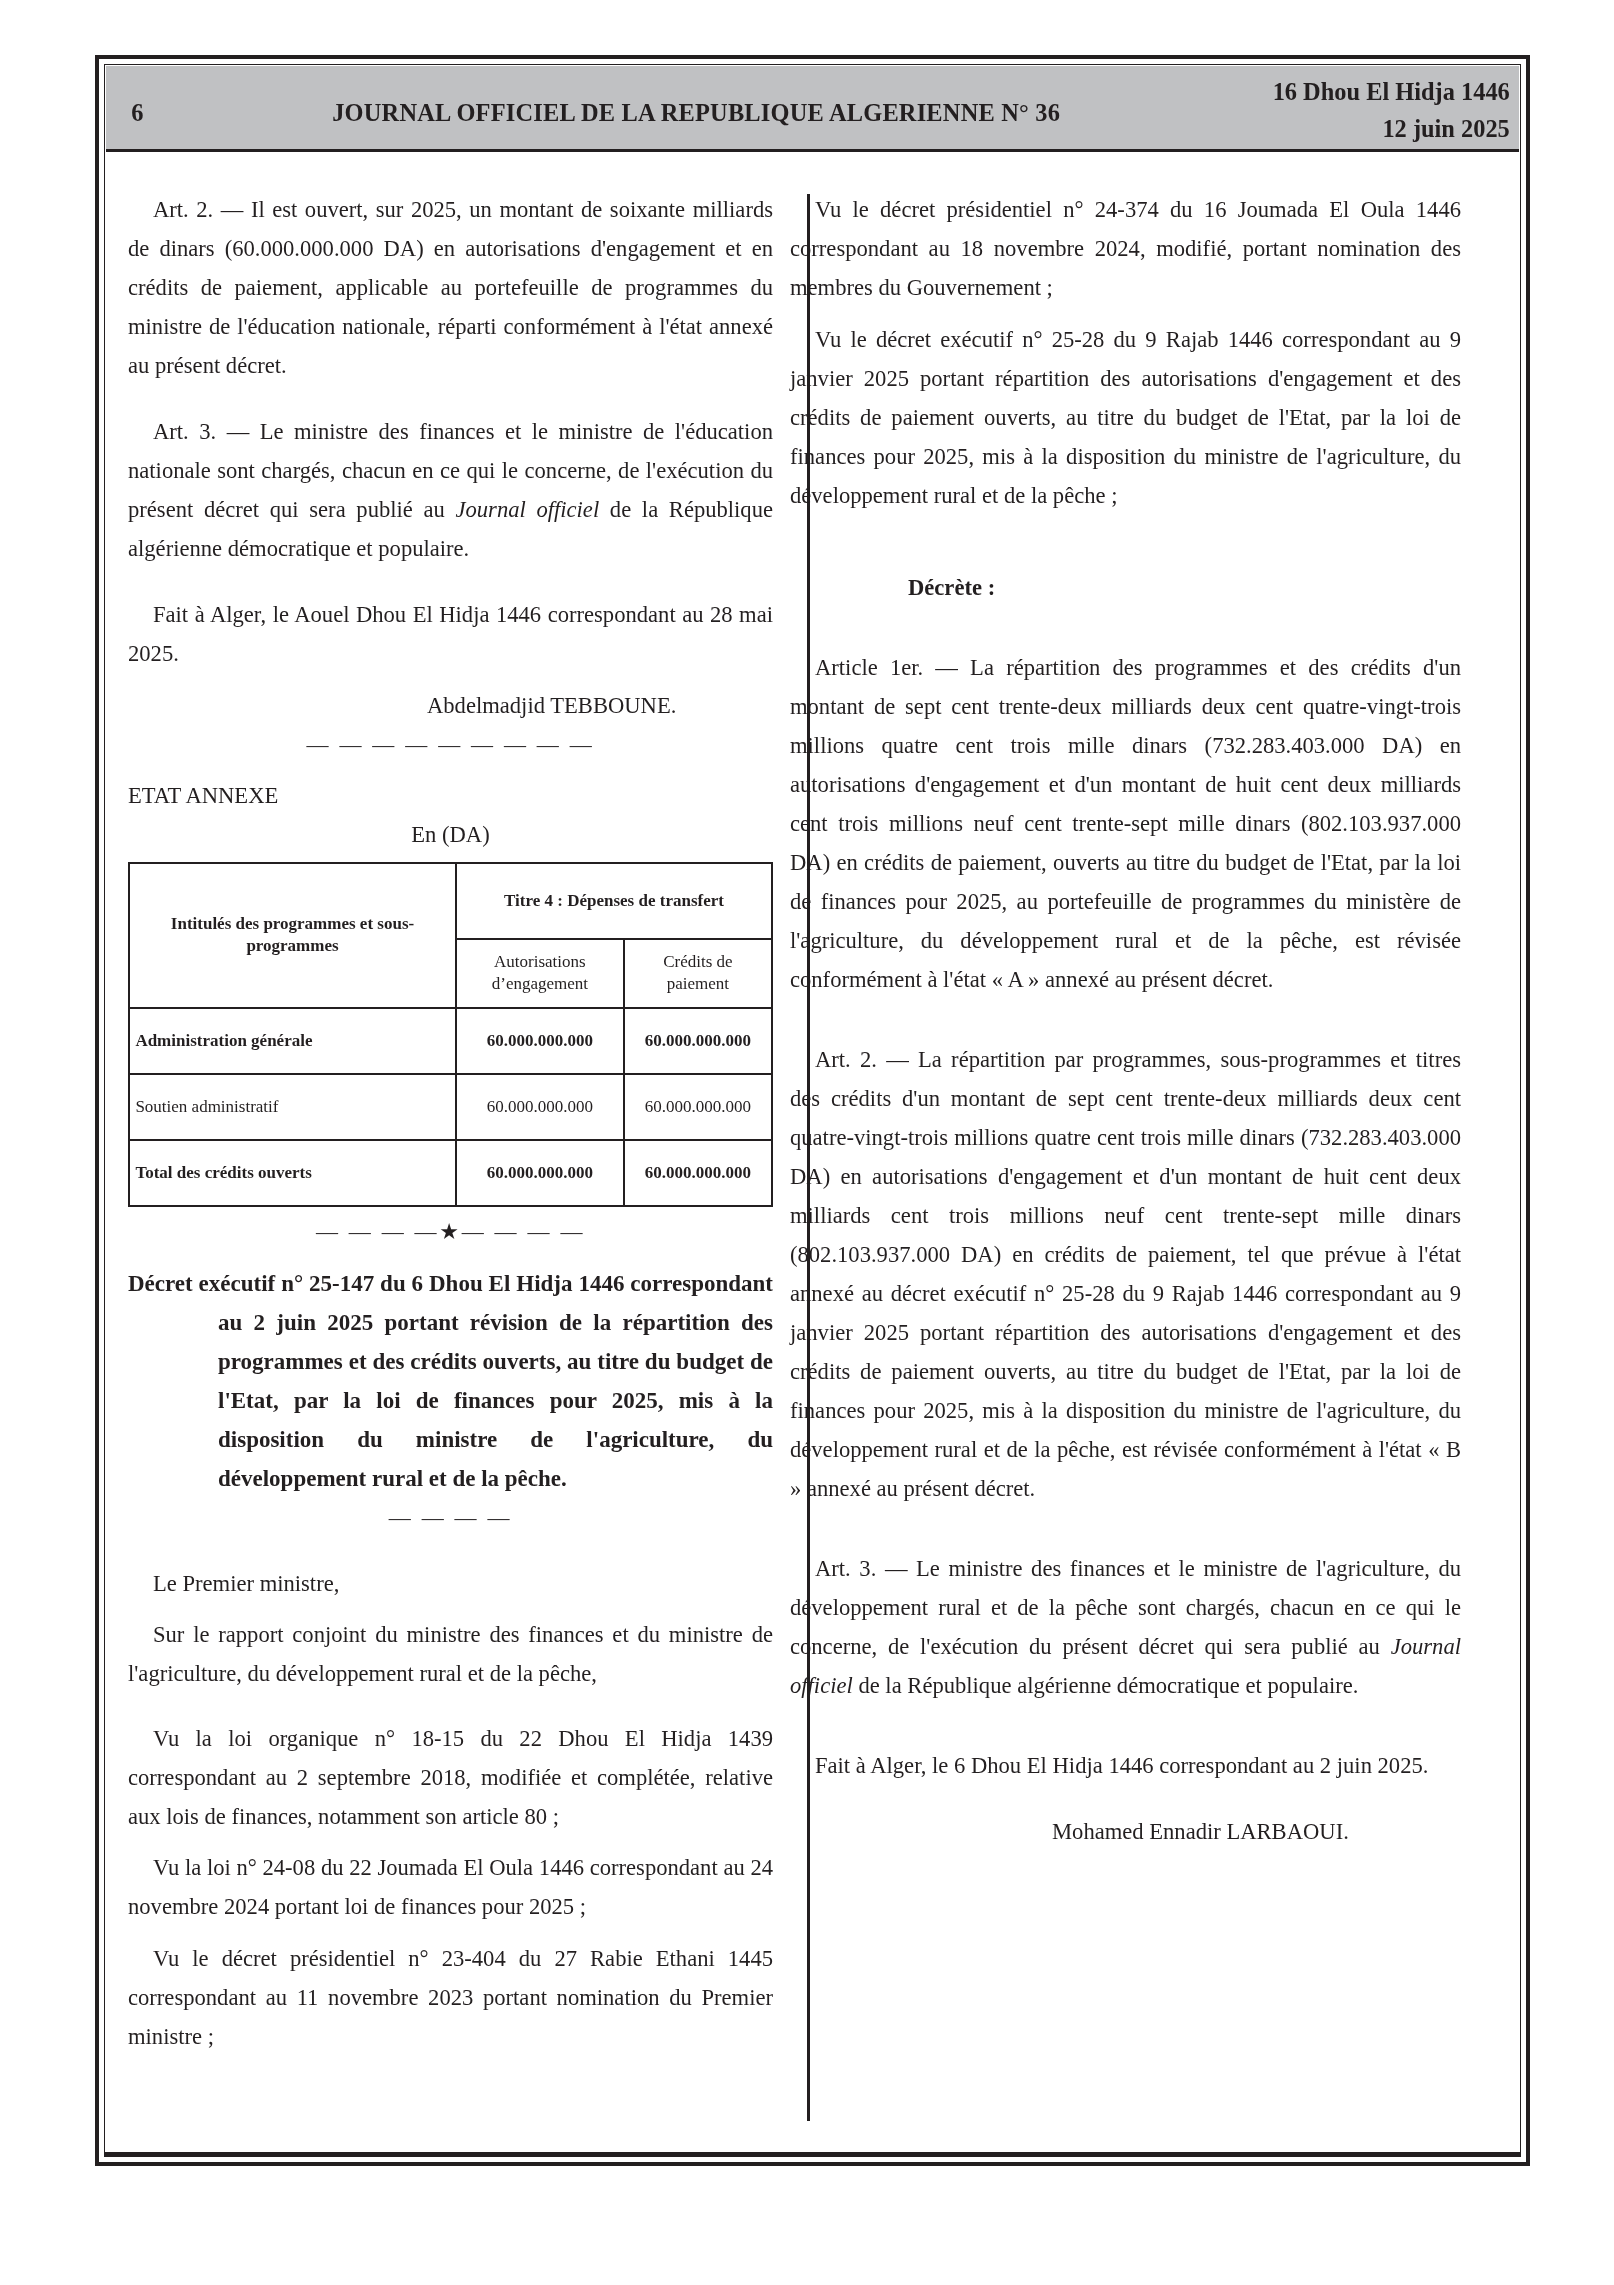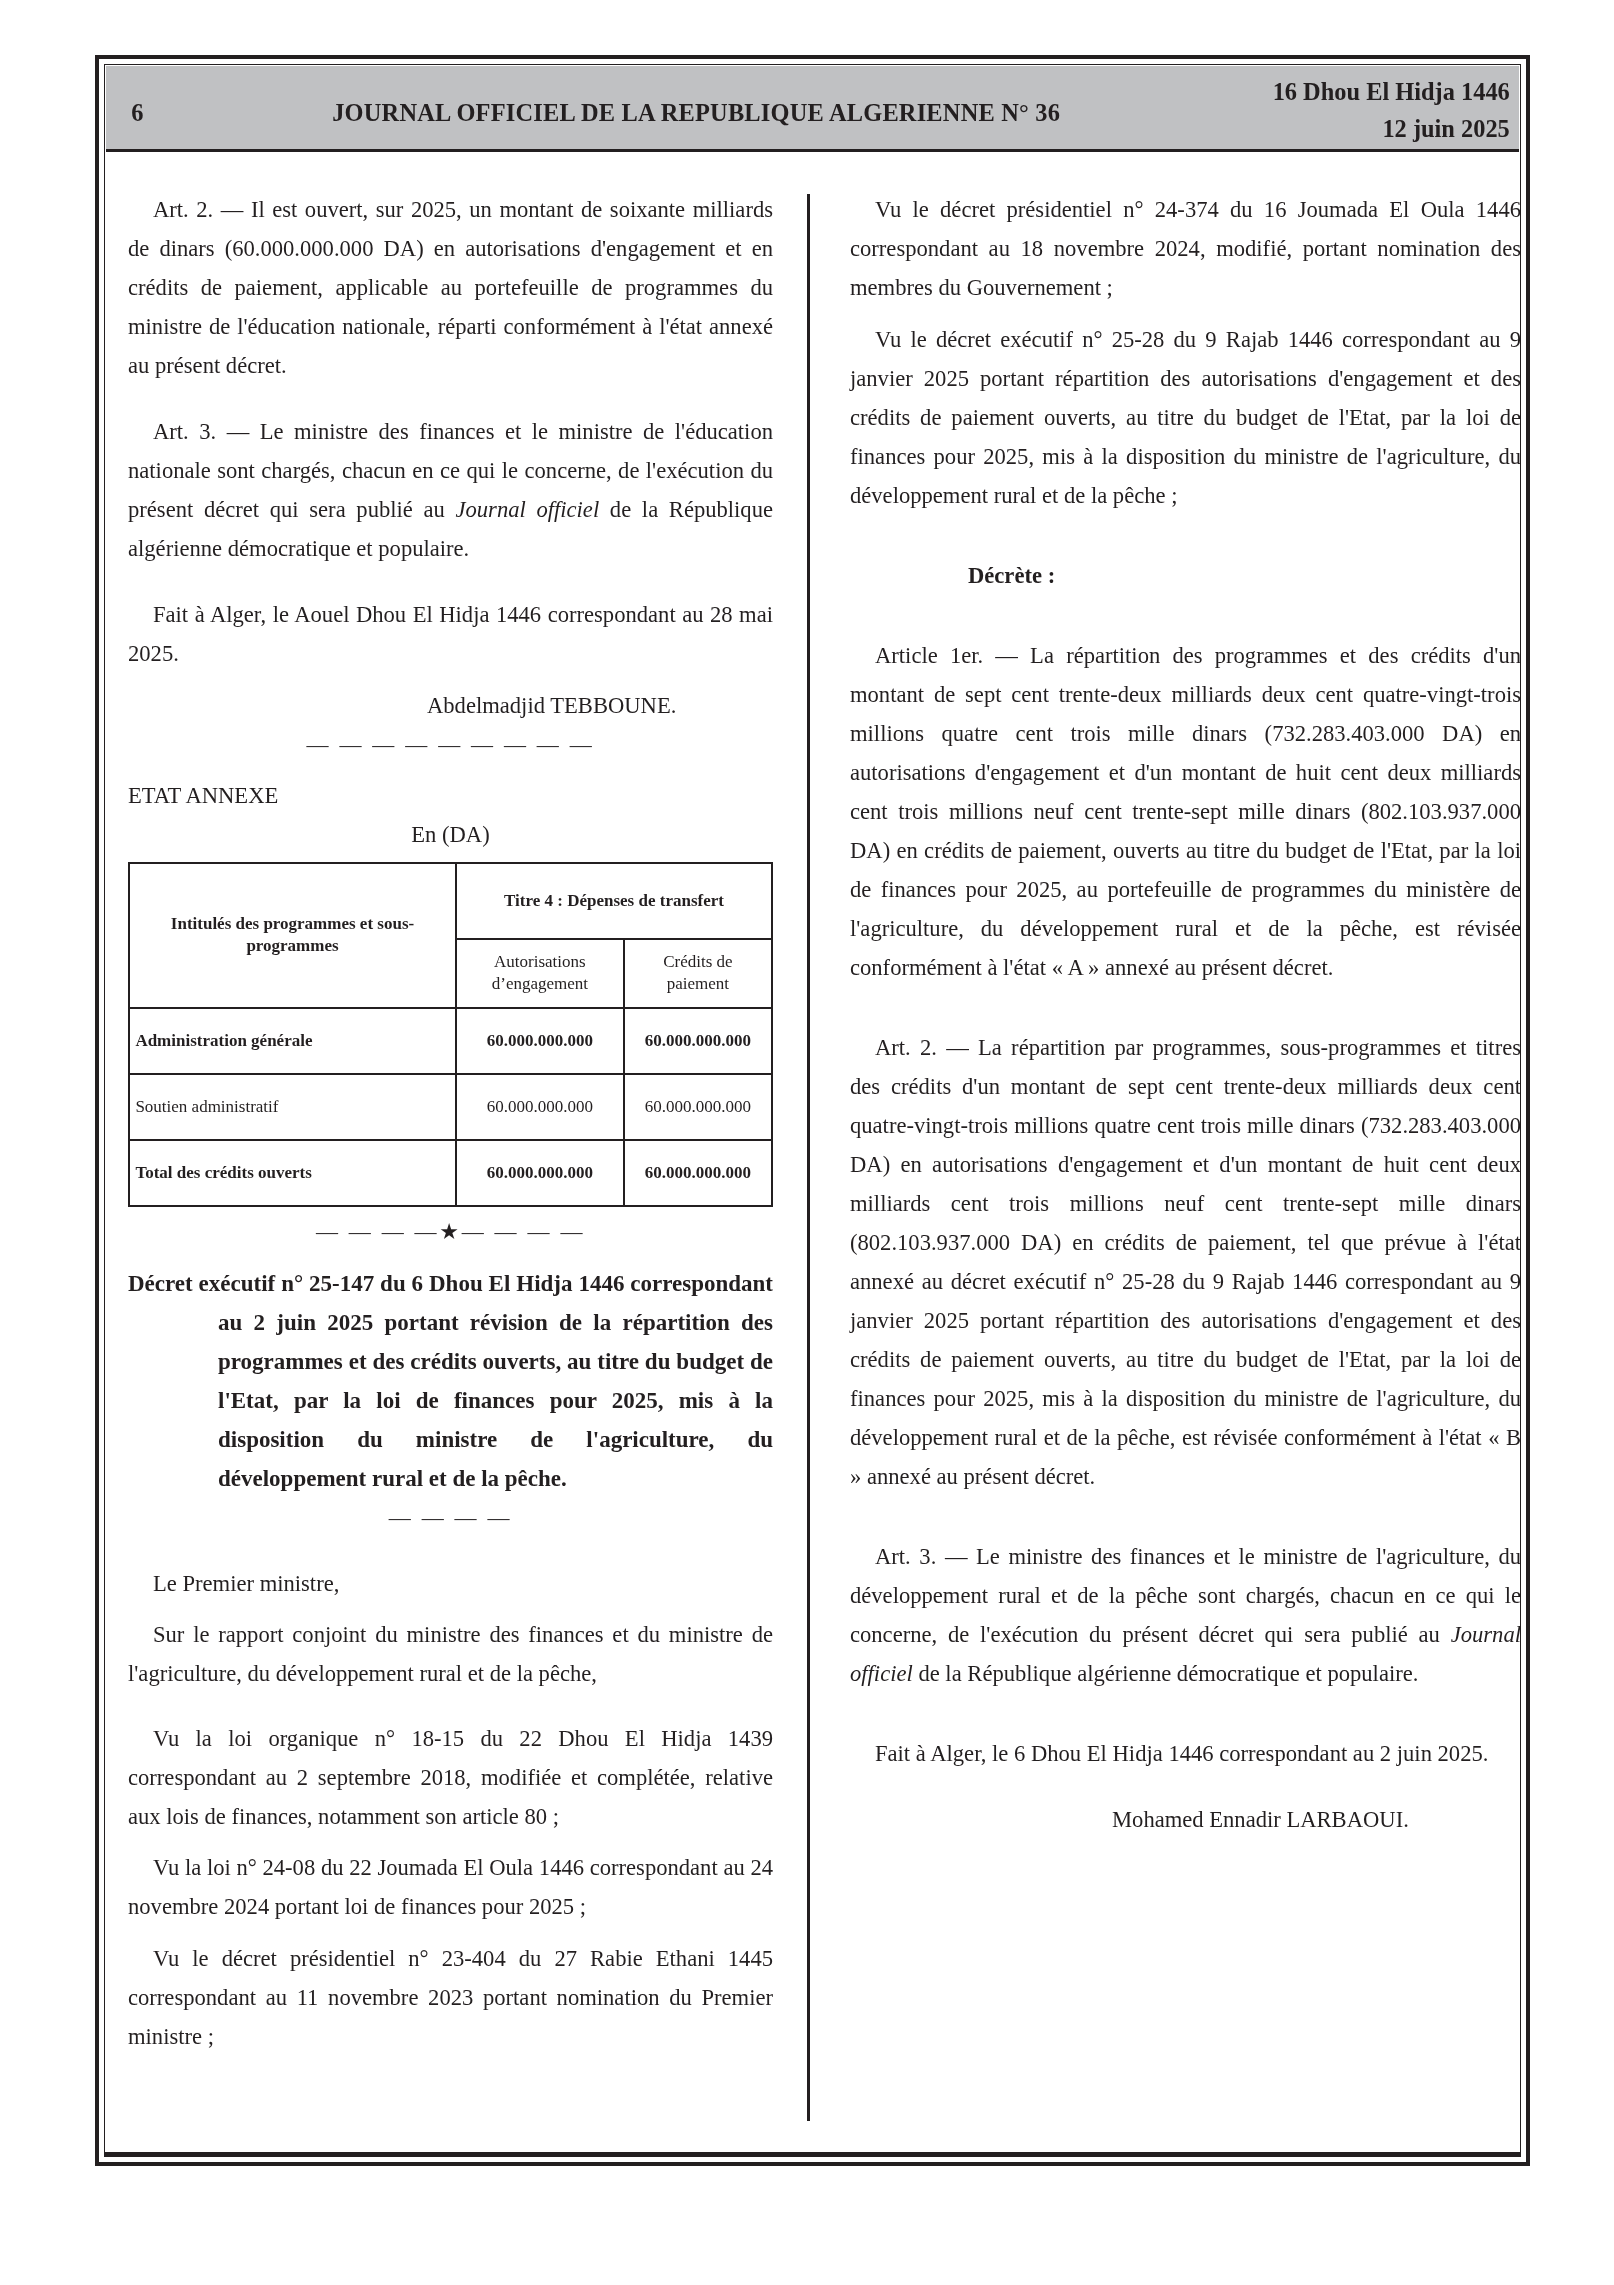--- a/index.html
+++ b/index.html
@@ -6,34 +6,34 @@
   body { width: 1615px; height: 2285px; position: relative; font-family: "Liberation Serif", "DejaVu Serif", serif; color: #231f20; }
   .frame-outer { position: absolute; left: 95px; top: 55px; width: 1427px; height: 2103px; border: 4.5px solid #231f20; box-sizing: content-box; }
   .frame-inner { position: absolute; left: 5.4px; top: 5.4px; right: 5.4px; bottom: 5.4px; border: 1.8px solid #231f20; }
   .frame-bottom-bar { position: absolute; left: 5.4px; right: 5.4px; bottom: 5.4px; height: 4.5px; background: #231f20; }
   .header { position: absolute; left: 7.2px; right: 7.2px; top: 7.2px; height: 83px; background: #c0c1c3; border-bottom: 3.6px solid #231f20; font-weight: bold; }
   .header .page-num { position: absolute; left: 25px; top: 33px; font-size: 24.4px; }
   .header .journal-title { position: absolute; left: 226px; top: 33px; font-size: 24.4px; letter-spacing: 0.2px; }
   .header .date-box { position: absolute; right: 9px; top: 7.2px; text-align: right; font-size: 24.4px; line-height: 37px; font-family: Liberation Serif, serif; }
   .col { position: absolute; top: 190px; font-size: 22.6px; line-height: 39px; text-align: justify; }
   .col-left { left: 128px; width: 645px; }
-  .col-right { left: 850px; width: 671px; }
+  .col-right { left: 790px; width: 671px; }
   .divider { position: absolute; left: 807px; top: 194px; width: 2.7px; height: 1927px; background: #231f20; }
   p { margin: 0; }
   .para { text-indent: 25px; }
   .gap-s { height: 12.7px; }
   .gap-m { height: 27px; }
   .gap-l { height: 41px; }
   .right { text-align: center; }
   .center { text-align: left; }
   .sig-left { padding-left: 299px; text-align: left; }
   .sig-right { padding-left: 262px; text-align: left; }
   .rule { text-align: center; letter-spacing: 2.7px; font-size: 22px; }
   .decree-title { font-weight: bold; font-size: 23px; line-height: 39px; text-indent: -90px; padding-left: 90px; text-align: justify; }
-  .decrete { font-weight: bold; padding-left: 118px; }
+  .decrete { font-weight: bold; padding-left: 118px; margin-top: 12px; }
   i { font-style: italic; }
   table.annex { border-collapse: collapse; width: 645px; margin-top: 7.2px; font-size: 17px; line-height: 22px; }
   table.annex td, table.annex th { border: 2.7px solid #231f20; text-align: center; vertical-align: middle; }
   table.annex th { font-weight: bold; }
   table.annex .h-sub { font-weight: normal; height: 67px; }
   table.annex .h-titre { height: 72px; }
   table.annex td { height: 62px; }
   table.annex td.lbl { text-align: left; padding-left: 5.4px; }
   table.annex tr.bold td { font-weight: bold; }
 </style>

